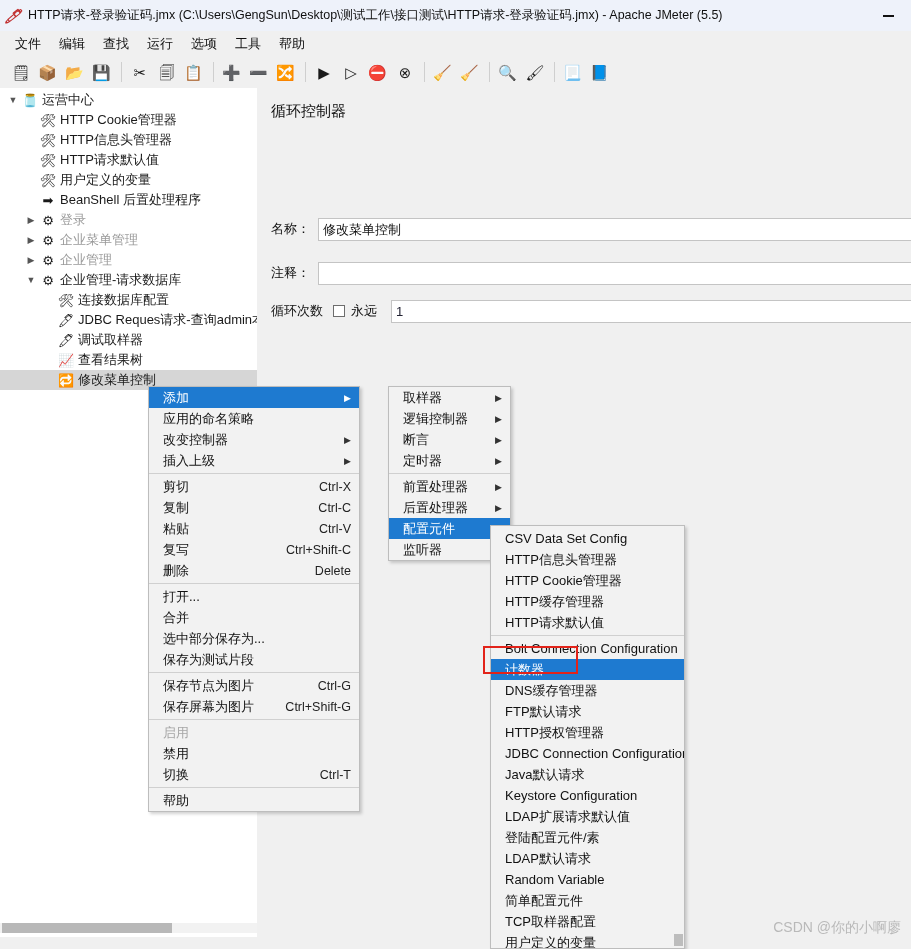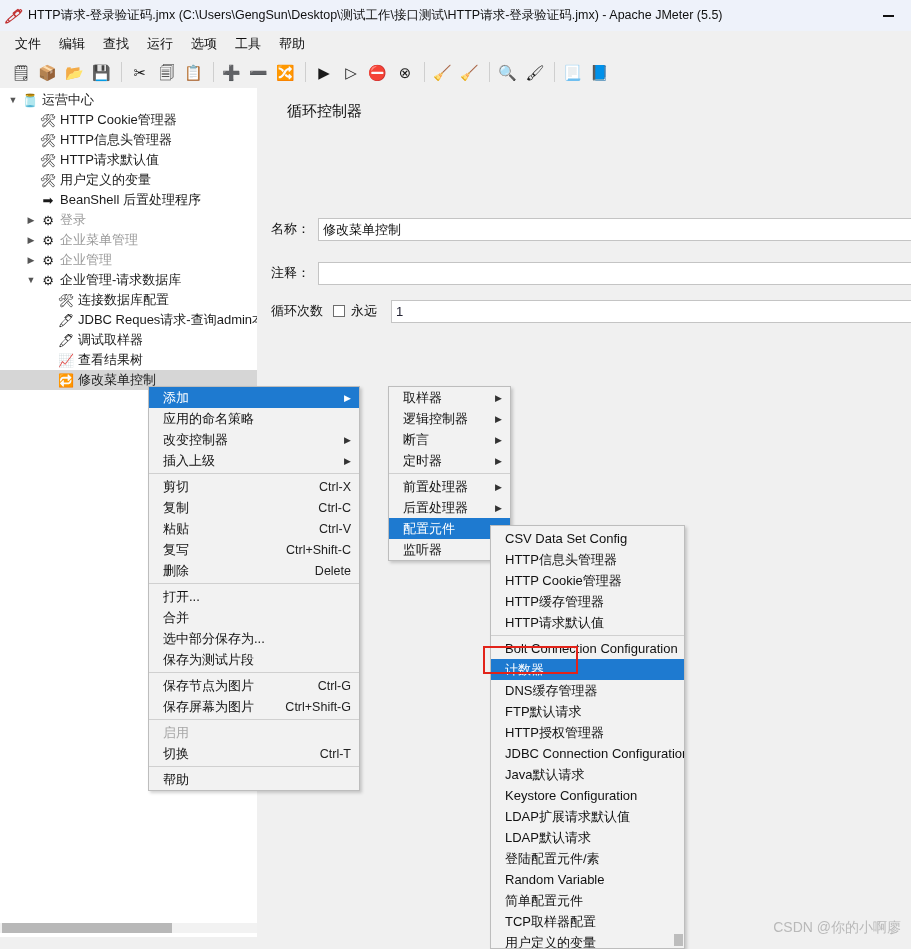--- a/index.html
+++ b/index.html
@@ -55,21 +55,21 @@
   .trow{height:20px;display:flex;align-items:center;white-space:nowrap;font-size:13px;}
   .trow.sel{background:#d6d6d6;}
   .twist{width:14px;text-align:center;font-size:9px;color:#555;flex:none;}
   .ticon{width:20px;text-align:center;flex:none;font-size:13px;line-height:1;}
   .tlabel{padding-left:2px;}
   .tlabel.dim{color:#9a9a9a;}
   .tree-hscroll{position:absolute;left:2px;bottom:4px;width:170px;height:10px;background:#b8b8b8;}
   .tree-hscroll-track{position:absolute;left:0;bottom:4px;width:257px;height:10px;background:#f2f2f2;}
 
   
-  .dp-title{position:absolute;left:24px;top:14px;font-size:15px;color:#111;}
+  .dp-title{position:absolute;left:8px;top:14px;font-size:15px;color:#111;}
   .dp-row{position:absolute;left:8px;display:flex;align-items:center;}
   .dp-lab{font-size:13px;color:#111;white-space:nowrap;}
   .dp-input{
     height:23px;background:#fff;border:1px solid #c4c4c4;box-sizing:border-box;
     display:flex;align-items:center;padding-left:4px;font-size:13px;color:#111;
   }
   .dp-input.num{color:#223;}
   .cbx{width:12px;height:12px;border:1px solid #6d6d6d;background:#fff;box-sizing:border-box;
     display:inline-block;}
 
@@ -305,20 +305,23 @@
       </div>
       <div class="mrow">
         <span>保存屏幕为图片</span>
         <span class="acc">Ctrl+Shift-G</span>
       </div>
       <div class="msep"></div>
       <div class="mrow disabled">
         <span>启用</span>
       </div>
       <div class="mrow">
+        <span>禁用</span>
+      </div>
+      <div class="mrow">
         <span>切换</span>
         <span class="acc">Ctrl-T</span>
       </div>
       <div class="msep"></div>
       <div class="mrow">
         <span>帮助</span>
       </div>
     </div>
 
   <div class="menu" id="menu2" style="left:388px;top:386px;width:123px;">
@@ -396,24 +399,24 @@
         <div class="mrow">
           <span>Java默认请求</span>
         </div>
         <div class="mrow">
           <span>Keystore Configuration</span>
         </div>
         <div class="mrow">
           <span>LDAP扩展请求默认值</span>
         </div>
         <div class="mrow">
+          <span>登陆配置元件/素</span>
+        </div>
+        <div class="mrow">
           <span>LDAP默认请求</span>
-        </div>
-        <div class="mrow">
-          <span>登陆配置元件/素</span>
         </div>
         <div class="mrow">
           <span>Random Variable</span>
         </div>
         <div class="mrow">
           <span>简单配置元件</span>
         </div>
         <div class="mrow">
           <span>TCP取样器配置</span>
         </div>

